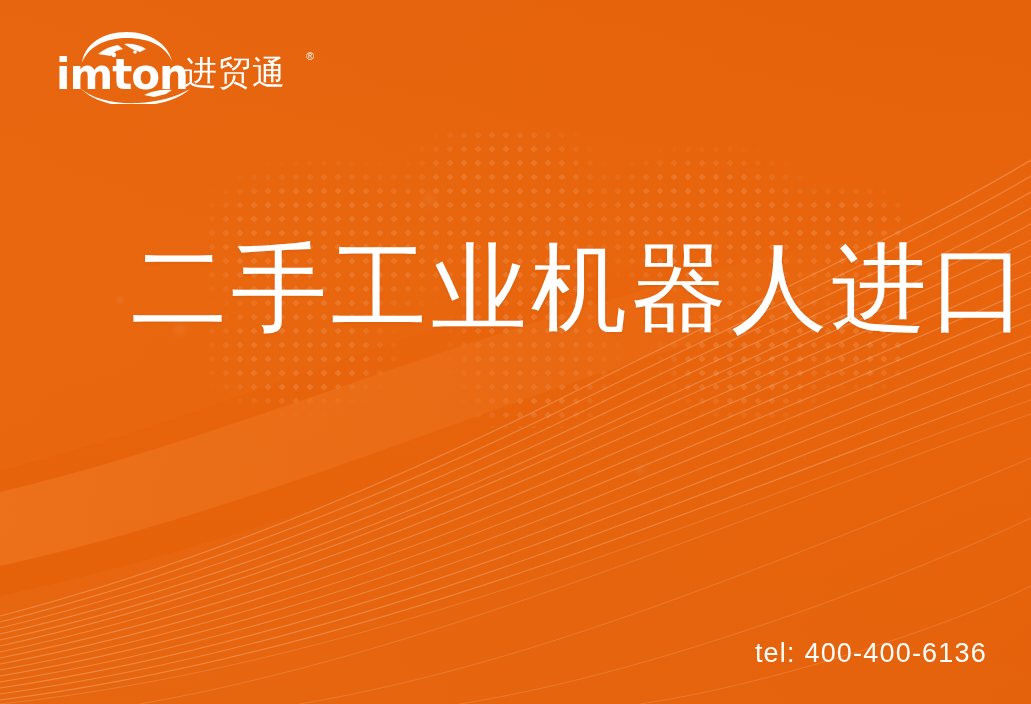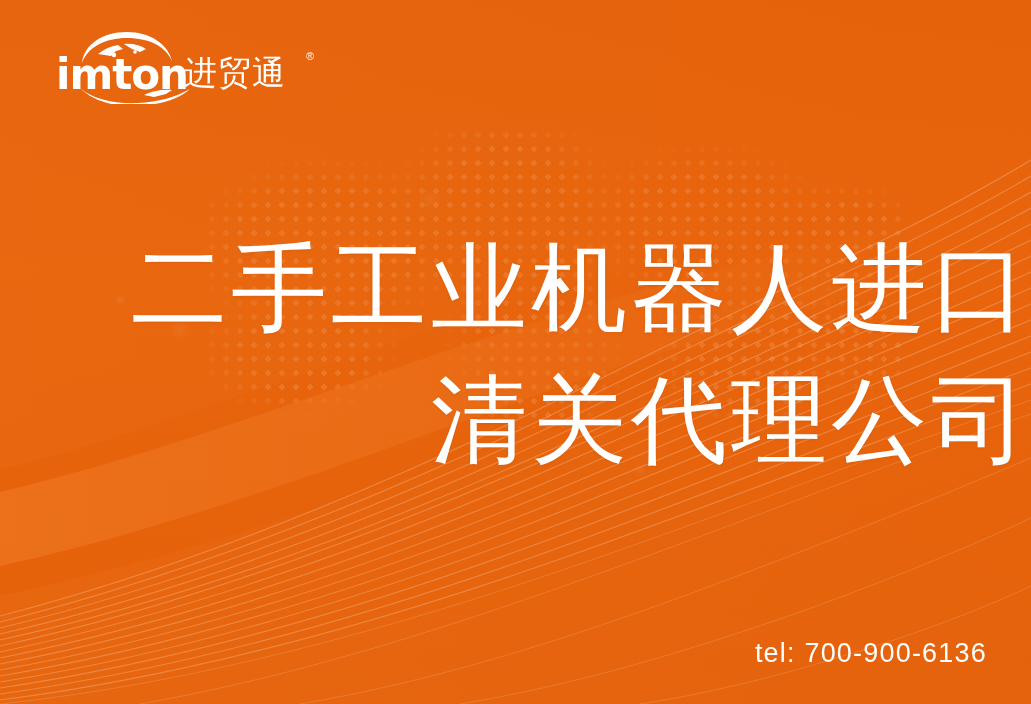--- a/index.html
+++ b/index.html
@@ -255,18 +255,17 @@
     </div>
 
     <div class="logo-cn-wrap">
       <div class="logo-cn">进贸通</div>
       <div class="logo-reg">®</div>
     </div>
   </div>
 
   <div class="headline">
     <span class="headline-line">二手工业机器人进口</span>
-    <span class="headline-line">清关代理公司</span>
   </div>
 
-  <div class="tel">tel: 700-900-6136</div>
+  <div class="tel">tel: 400-400-6136</div>
 
 </div>
 
 </body></html>

